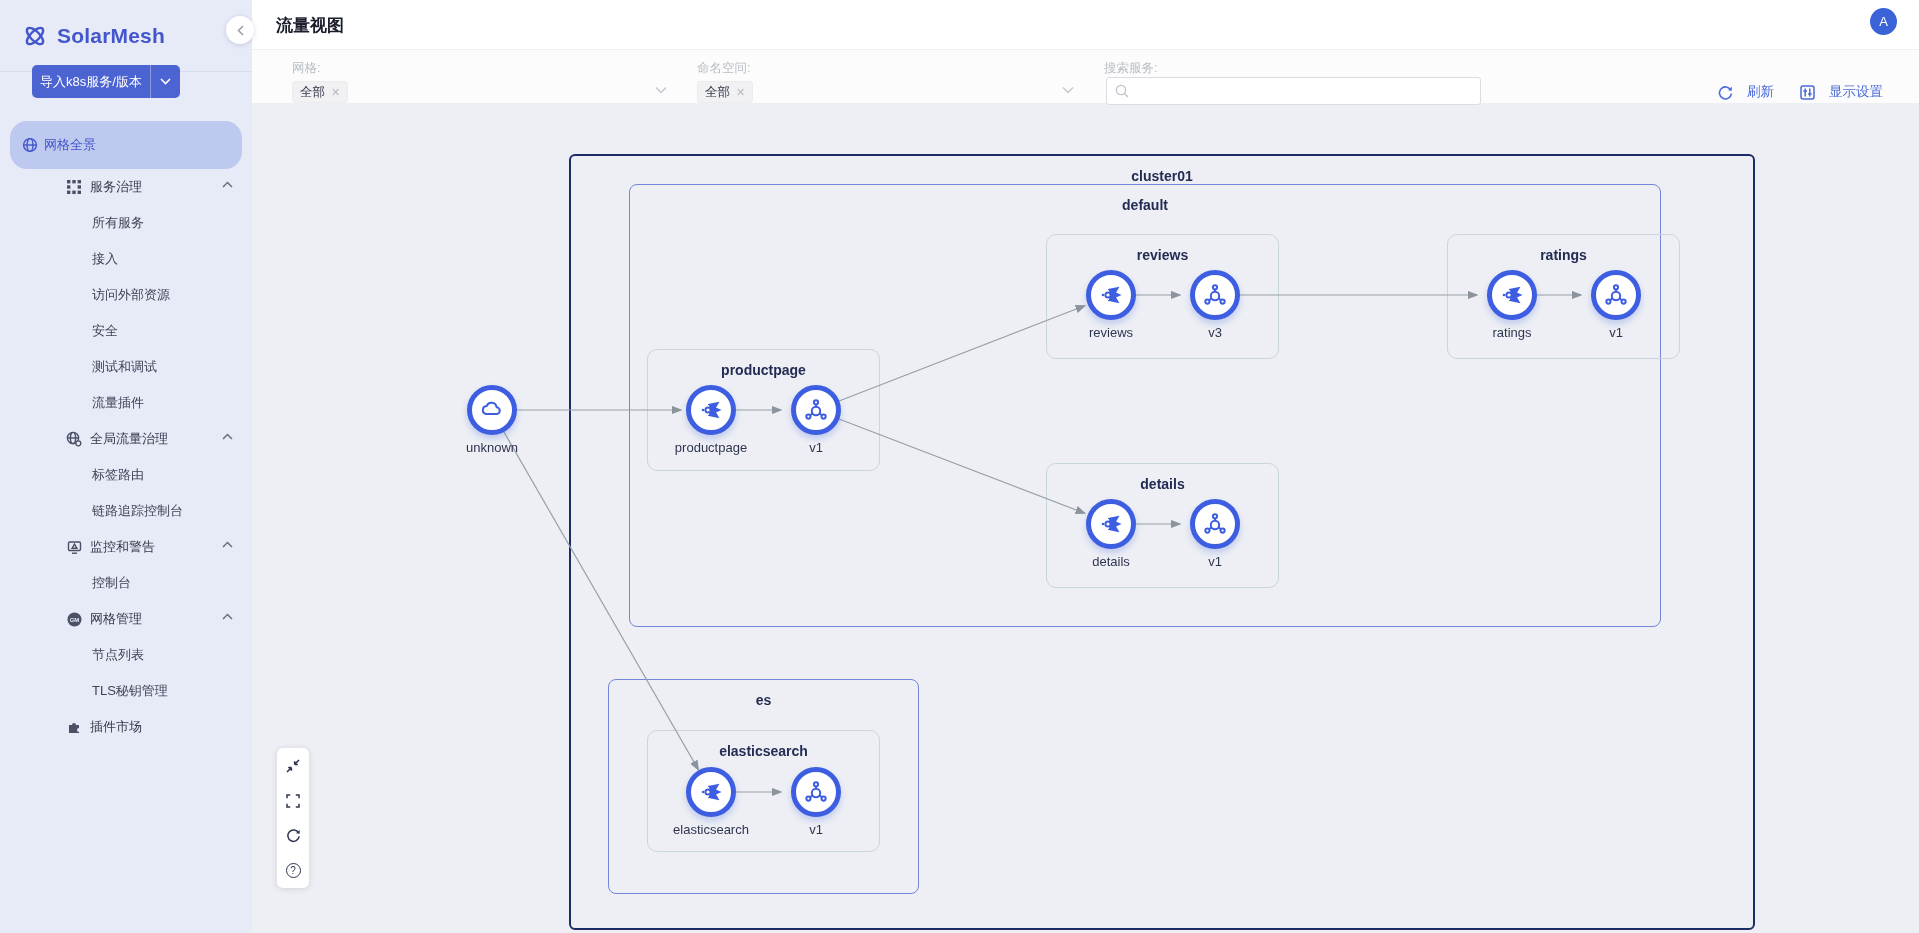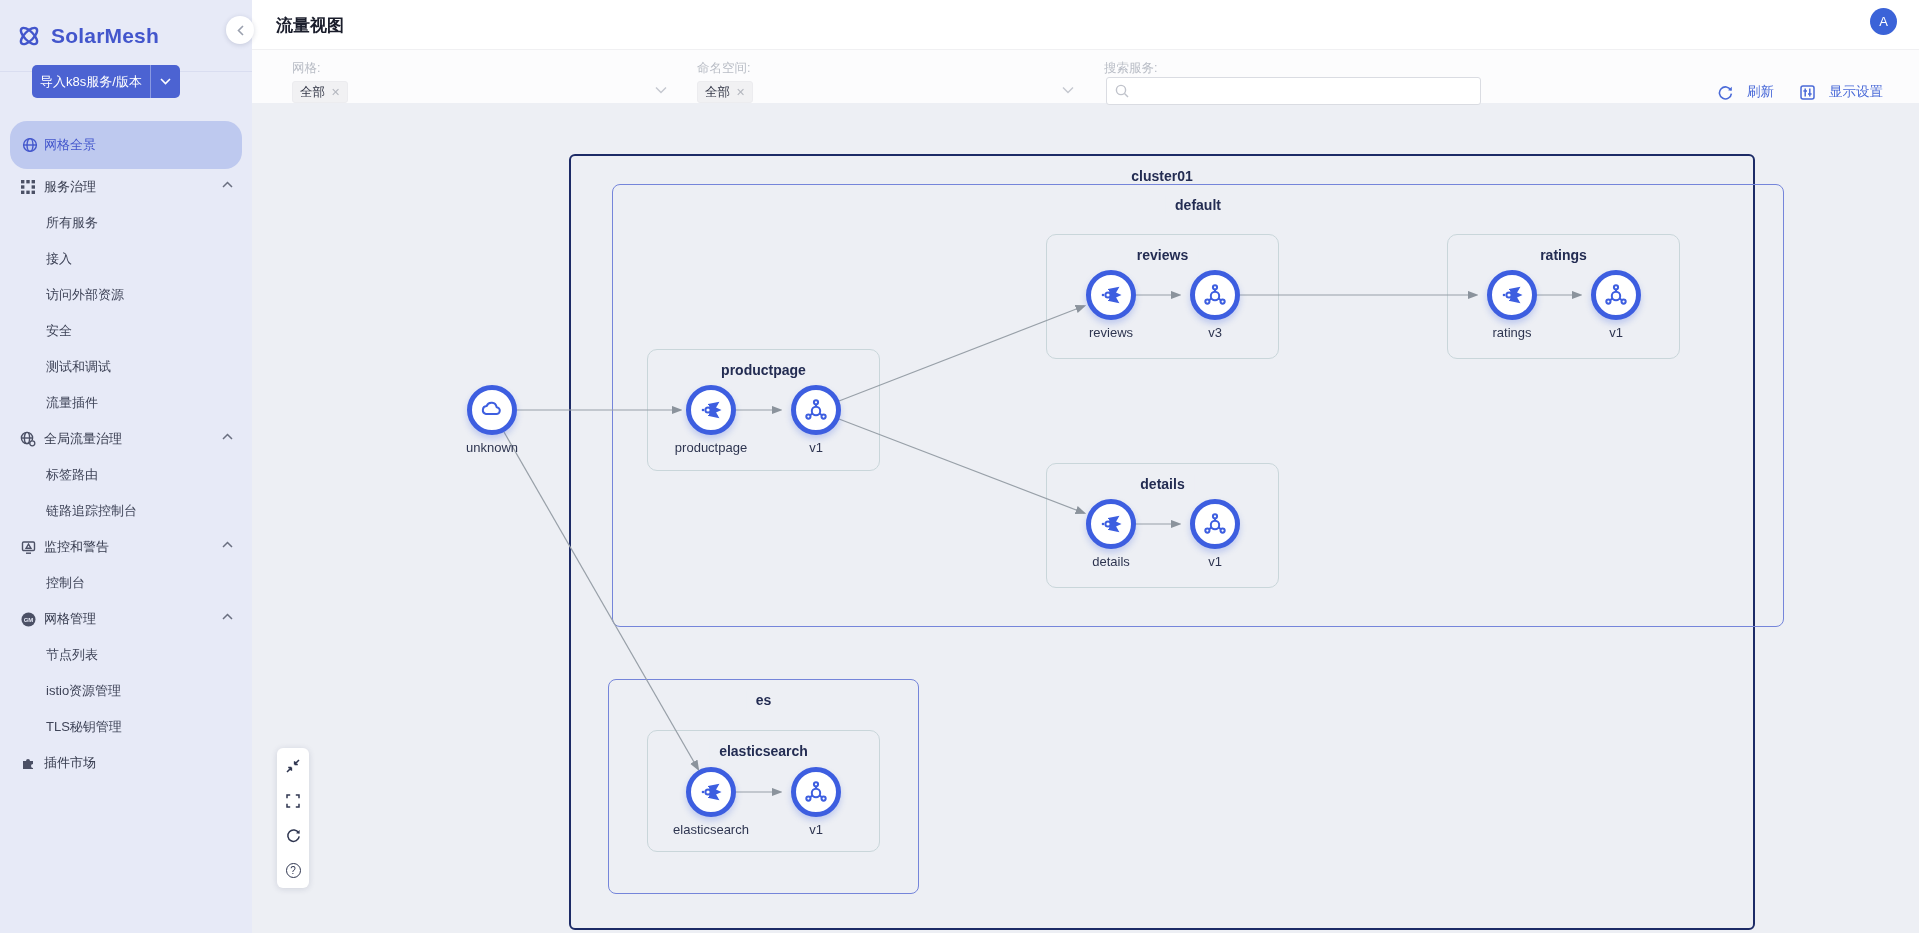--- a/index.html
+++ b/index.html
@@ -2,33 +2,33 @@
 <html><head>
 <meta charset="utf-8">
 <style>
   * { margin:0; padding:0; box-sizing:border-box; }
   html,body { width:1919px; height:933px; overflow:hidden;
     font-family:"Liberation Sans","DejaVu Sans",sans-serif; background:#edeff4; }
 
   
   .sidebar { position:absolute; left:0; top:0; width:252px; height:933px;
     background:#e7eaf7; z-index:5; }
-  .logo-row { height:72px; display:flex; align-items:center; padding-left:16px;
+  .logo-row { height:72px; display:flex; align-items:center; padding-left:22px;
     border-bottom:1px solid #d9ddf0; }
   .logo-mark { width:26px; height:26px; margin-right:9px; }
   .logo-text { font-size:21px; font-weight:bold; color:#4356cc; letter-spacing:.2px; }
   .import-btn { position:absolute; left:32px; top:65px; width:148px; height:33px;
     background:#4c63d2; border-radius:5px; display:flex; align-items:stretch;
     color:#fff; font-size:13px; cursor:pointer; }
   .import-btn .main { flex:1; display:flex; align-items:center; justify-content:center; }
   .import-btn .arrow { width:30px; display:flex; align-items:center; justify-content:center;
     border-left:1px solid rgba(255,255,255,.35); }
   .nav { position:absolute; top:121px; left:0; right:0; }
   .nav-item { position:relative; height:36px; display:flex; align-items:center;
-    font-size:13px; color:#363b4e; cursor:pointer; }
+    font-size:13px; color:#363b4e; cursor:pointer;margin-left:46px; }
   .nav-item .ic { position:absolute; left:20px; width:16px; height:16px;
     display:flex; align-items:center; justify-content:center; }
   .nav-item .lbl { position:absolute; left:44px; white-space:nowrap; }
   .nav-item.sub .lbl { left:46px; color:#3f4458; }
   .nav-item .chev { position:absolute; right:18px; width:12px; height:12px; }
   .nav-item.active { background:#bec9ef; margin:0 10px; border-radius:17px;
     height:48px; }
   .nav-item.active .lbl { color:#4356cc; left:34px; }
   .nav-item.active .ic { left:12px; }
   .nav-item.active .ic svg { stroke:#4356cc; }
@@ -248,23 +248,20 @@
       <span class="chev">
         <svg width="11" height="7" viewBox="0 0 11 7">
             <polyline points="1,6 5.5,1.5 10,6" fill="none" stroke="#6a6f80" stroke-width="1.5"></polyline>
           </svg>
         </span>
     </div>
     <div class="nav-item sub">
         <span class="lbl">节点列表</span>
       </div>
     <div class="nav-item sub">
-        <span class="lbl">istio资源管理</span>
-      </div>
-    <div class="nav-item sub">
         <span class="lbl">TLS秘钥管理</span>
       </div>
 
     <div class="nav-item">
       <span class="ic">
         <svg width="15" height="15" viewBox="0 0 15 15" fill="#4b5065">
           <path d="M2 5 h3 a2 2 0 1 1 4 0 h3 v3 a2 2 0 1 0 0 4 v1 h-10 Z"></path>
           </svg>
       </span>
       <span class="lbl">插件市场</span>
@@ -336,21 +333,21 @@
     <span>显示设置</span>
   </div>
 </div>
 
 <div class="canvas">
 
   <div class="box cluster" style="left:317px;top:51px;width:1186px;height:776px">
     <span class="box-label">cluster01</span>
   </div>
 
-  <div class="box ns" style="left:360px;top:81px;width:1172px;height:443px">
+  <div class="box ns" style="left:377px;top:81px;width:1032px;height:443px">
     <span class="box-label">default</span>
   </div>
 
   <div class="box ns" style="left:356px;top:576px;width:311px;height:215px">
     <span class="box-label">es</span>
   </div>
 
   <div class="box grp" style="left:395px;top:246px;width:233px;height:122px">
     <span class="box-label">productpage</span>
   </div>

